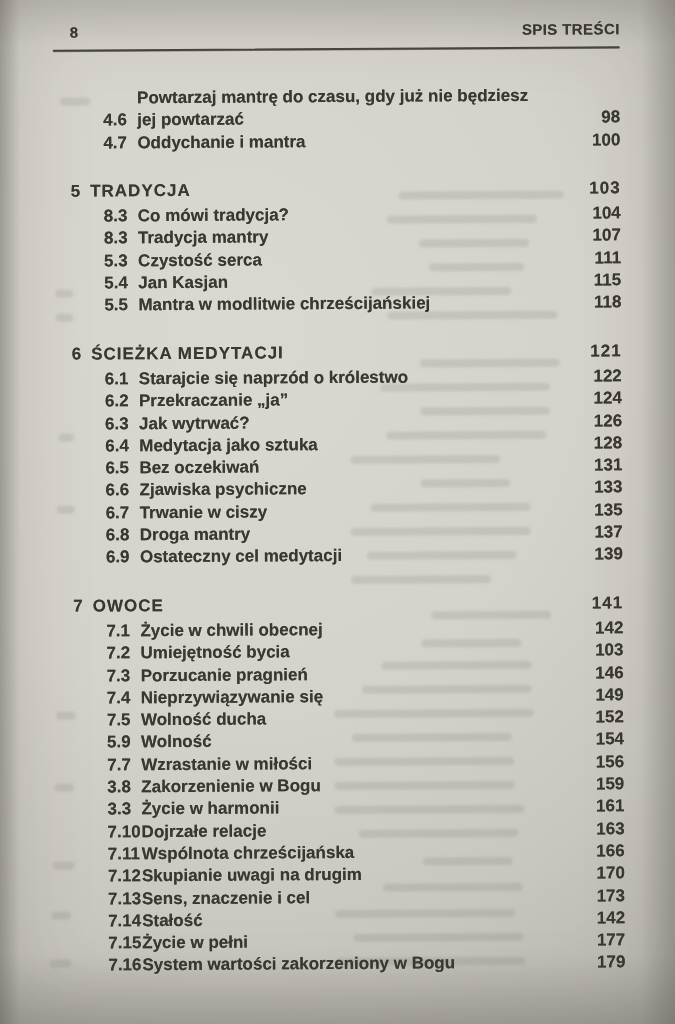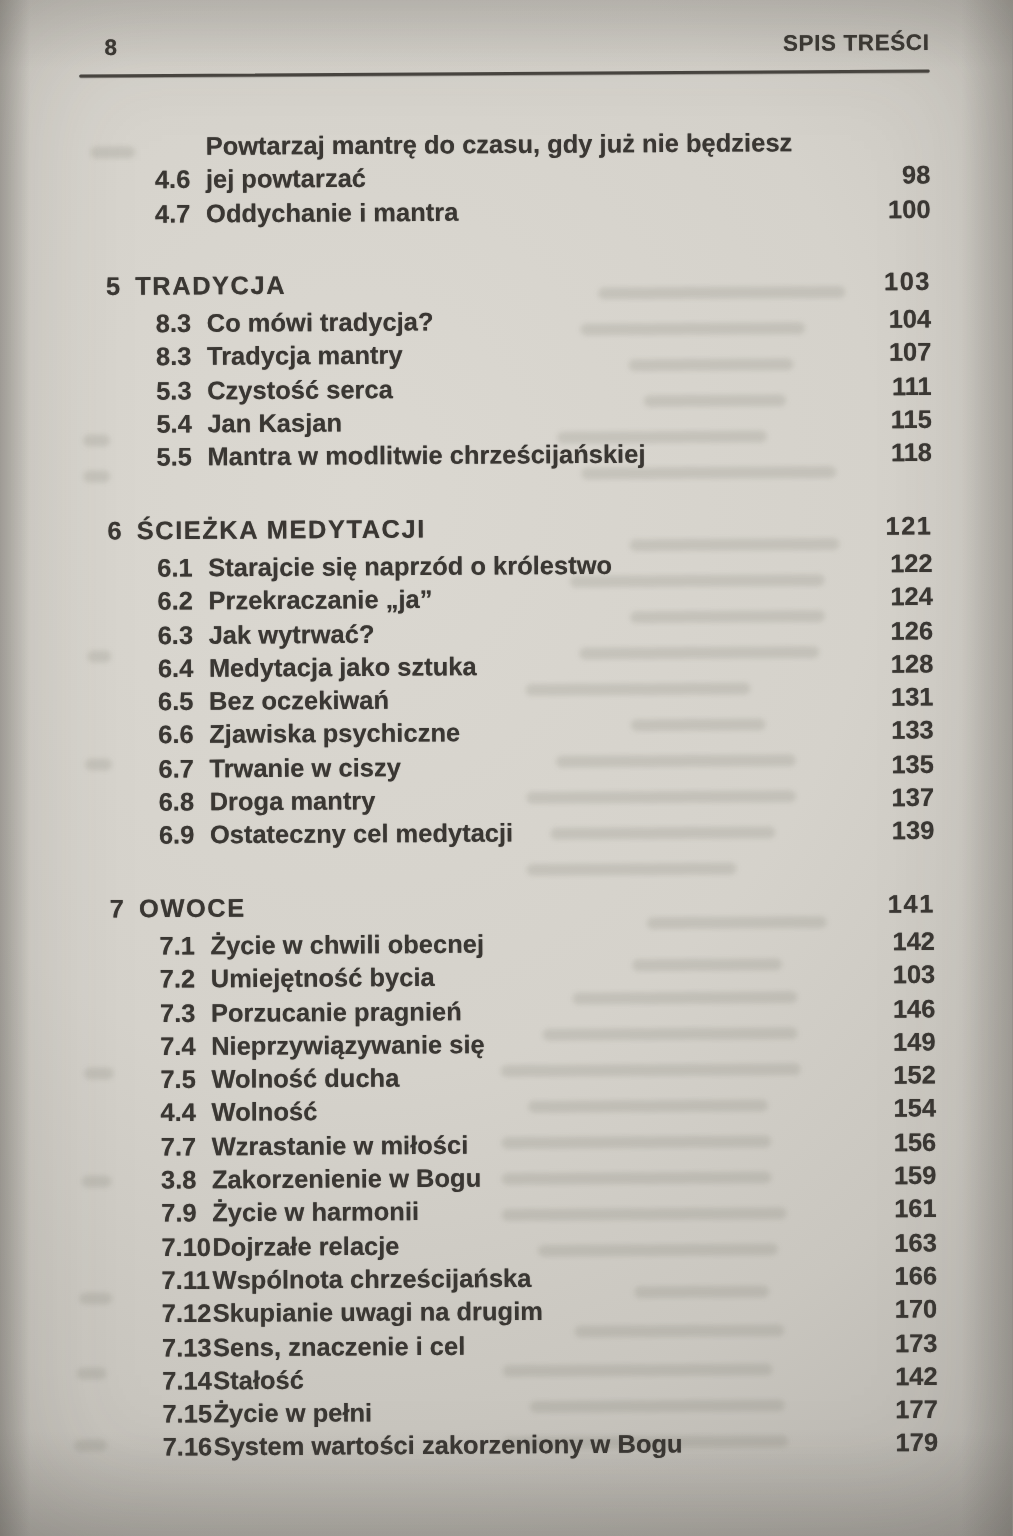--- a/index.html
+++ b/index.html
@@ -231,36 +231,36 @@
           <span class="num">7.4</span>
           <span class="title">Nieprzywiązywanie się</span>
           <span class="pg">149</span>
         </div>
         <div class="row item">
           <span class="num">7.5</span>
           <span class="title">Wolność ducha</span>
           <span class="pg">152</span>
         </div>
         <div class="row item">
-          <span class="num">4.4</span>
+          <span class="num">5.9</span>
           <span class="title">Wolność</span>
           <span class="pg">154</span>
         </div>
         <div class="row item">
           <span class="num">7.7</span>
           <span class="title">Wzrastanie w miłości</span>
           <span class="pg">156</span>
         </div>
         <div class="row item">
           <span class="num">3.8</span>
           <span class="title">Zakorzenienie w Bogu</span>
           <span class="pg">159</span>
         </div>
         <div class="row item">
-          <span class="num">7.9</span>
+          <span class="num">3.3</span>
           <span class="title">Życie w harmonii</span>
           <span class="pg">161</span>
         </div>
         <div class="row item">
           <span class="num">7.10</span>
           <span class="title">Dojrzałe relacje</span>
           <span class="pg">163</span>
         </div>
         <div class="row item">
           <span class="num">7.11</span>

